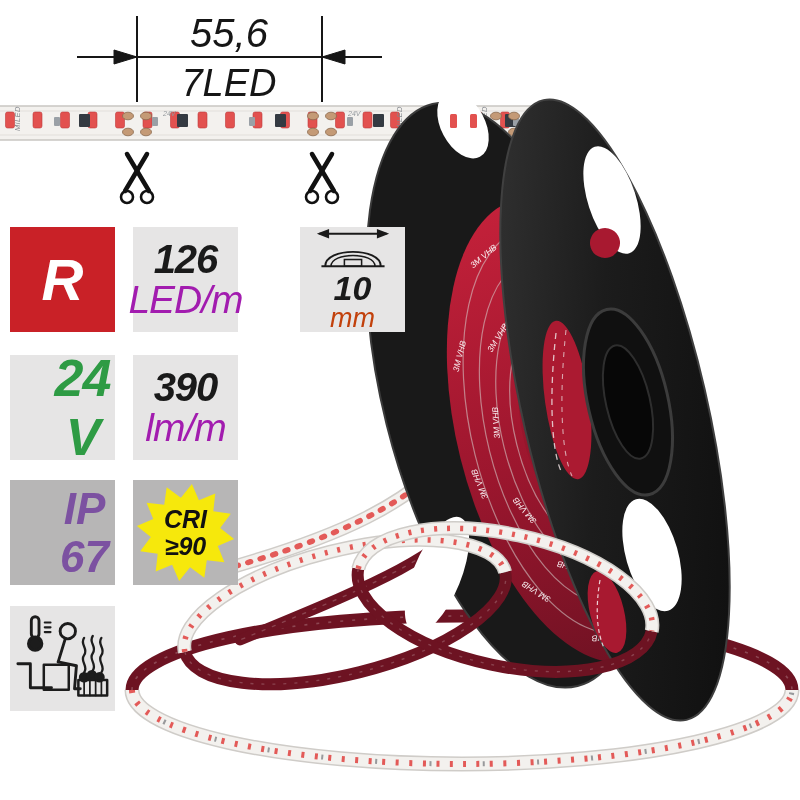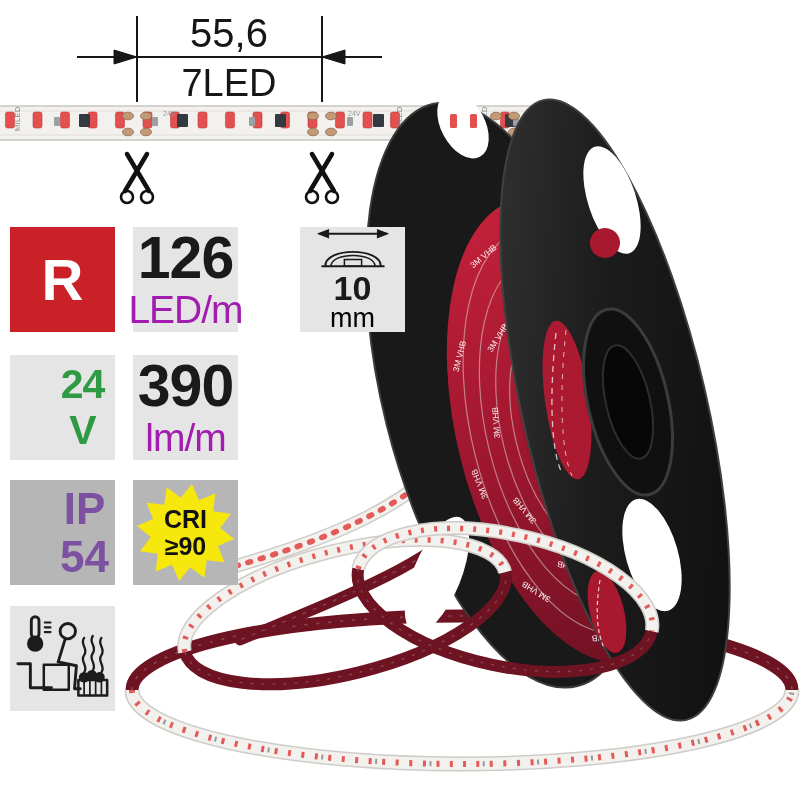--- a/index.html
+++ b/index.html
@@ -1,30 +1,30 @@
 <!DOCTYPE html>
 <html style="--c-red: #c92127; --c-badge: #e6e5e5; --c-badge-dark: #b7b6b6; --c-green: #2e9b44; --c-purple: #7c51a1;"><head>
 <meta charset="utf-8">
 <style>
   html,body{margin:0;padding:0;background:#ffffff;}
   #stage{position:relative;width:800px;height:800px;background:#fff;overflow:hidden;
-         font-family:"Liberation Sans",sans-serif;}
+         font-family:"Liberation Sans",sans-serif;font-style:italic;}
   #art{position:absolute;left:0;top:0;}
   .badge{position:absolute;width:105px;height:105px;background:var(--c-badge,#e6e5e5);
          display:flex;flex-direction:column;align-items:center;justify-content:center;
          text-align:center;}
   .badge.dark{background:var(--c-badge-dark,#b7b6b6);}
   .badge.red{background:var(--c-red,#c92127);}
   .r-letter{color:#fff;font-size:58px;font-weight:bold;line-height:1;}
-  .val{font-size:59px;font-weight:bold;color:#1a1a1a;line-height:1.05;letter-spacing:-1px;}
+  .val{font-size:40px;font-weight:bold;color:#1a1a1a;line-height:1.05;letter-spacing:-1px;}
   .unit{font-size:39px;color:#a21caf;line-height:1.05;letter-spacing:-1px;}
-  .volt{color:var(--c-green,#2e9b44);font-size:41px;font-weight:bold;line-height:1.12;letter-spacing:-1px;margin-left:40px;}
+  .volt{color:var(--c-green,#2e9b44);font-size:52px;font-weight:bold;line-height:1.12;letter-spacing:-1px;margin-left:40px;}
   .ipline{color:var(--c-purple,#7c51a1);font-size:44px;font-weight:bold;line-height:1.08;margin-left:44px;}
   .wval{font-size:34px;font-weight:bold;color:#1a1a1a;line-height:1;}
-  .wunit{font-size:27px;color:#000000;line-height:1;}
+  .wunit{font-size:27px;color:#c2410c;line-height:1;}
   .starwrap{position:relative;width:105px;height:105px;}
   .starwrap svg{position:absolute;left:0;top:0;}
 </style>
 </head>
 <body>
 
 <div id="stage">
 
 <svg id="art" width="800" height="800" viewBox="0 0 800 800">
   <defs>
@@ -234,21 +234,21 @@
   <div class="volt">24 V</div>
 </div>
 
 <div class="badge" style="left:133px;top:355px;text-align:center;">
   <div class="val">390</div>
   <div class="unit">lm/m</div>
 </div>
 
 <div class="badge dark" style="left:10px;top:480px;">
   <div class="ipline">IP</div>
-  <div class="ipline">54</div>
+  <div class="ipline">67</div>
 </div>
 
 <div class="badge dark" style="left:133px;top:480px;padding:0;">
   <div class="starwrap">
     <svg width="105" height="105" viewBox="0 0 105 105">
       <polygon id="cri-star" points="58.9,3.9 65.9,20.2 82.3,13.6 80.3,31.2 97.8,33.7 87.2,47.9 101.1,58.9 84.8,65.9 91.4,82.3 73.8,80.3 71.3,97.8 57.1,87.2 46.1,101.1 39.1,84.8 22.7,91.4 24.7,73.8 7.2,71.3 17.8,57.1 3.9,46.1 20.2,39.1 13.6,22.7 31.2,24.7 33.7,7.2 47.9,17.8" fill="#f6e80c"></polygon>
       <text x="52.5" y="48" text-anchor="middle" font-size="25" font-weight="bold" fill="#111" font-family="Liberation Sans, sans-serif">CRI</text>
       <text x="52.5" y="75" text-anchor="middle" font-size="25" font-weight="bold" fill="#111" font-family="Liberation Sans, sans-serif">≥90</text>
     </svg>
   </div>

